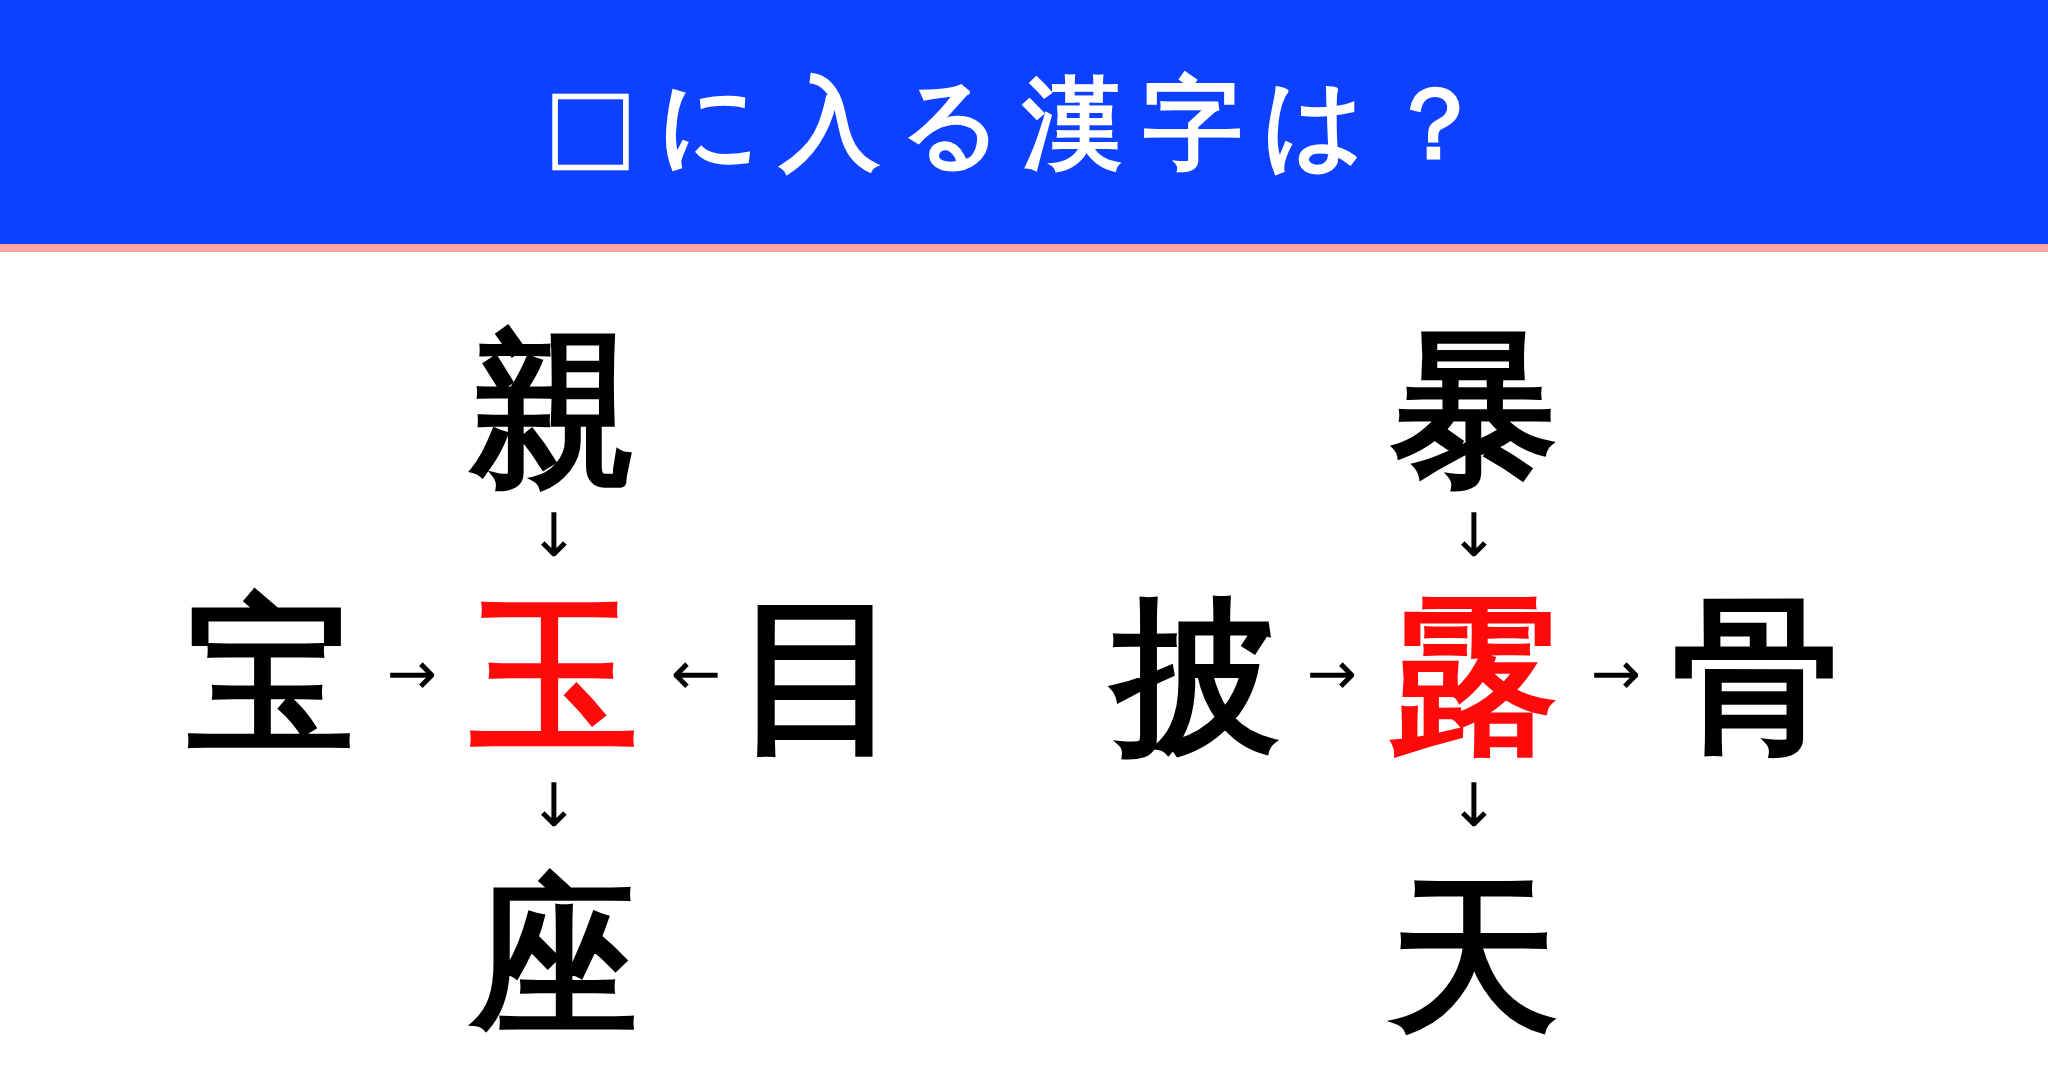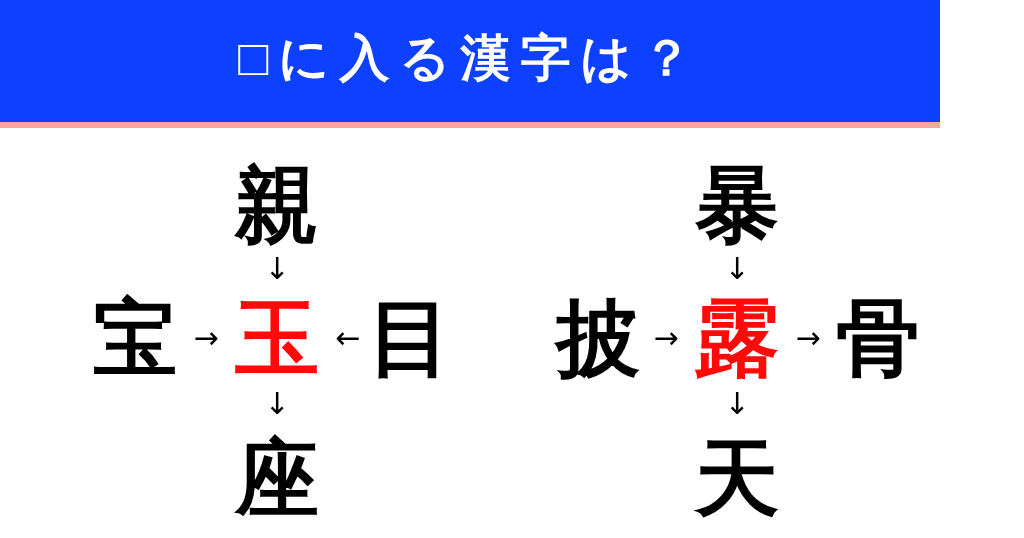--- a/index.html
+++ b/index.html
@@ -2,24 +2,24 @@
 <html><head>
   <meta charset="utf-8">
   <style>
     html, body { margin: 0; padding: 0; }
     body {
       width: 1024px; height: 538px; overflow: hidden;
       background: #ffffff; position: relative;
       font-family: "DejaVu Sans", "Liberation Sans", sans-serif;
     }
     .header {
-      position: absolute; left: 0; top: 0; width: 940px; height: 122px;
+      position: absolute; left: 0; top: 0; width: 1024px; height: 122px;
       background: #0d41ff;
-      border-bottom: 6px solid #fca5a5;
-      display: flex; align-items: center; justify-content: center; font-family: Liberation Mono, monospace;
+      border-bottom: 4px solid #fca5a5;
+      display: flex; align-items: center; justify-content: center;
     }
     .header-title {
       color: #ffffff; font-size: 50px; font-weight: bold;
       letter-spacing: 10px; line-height: 1;
       margin-top: 2px;
     }
     .puzzle { position: absolute; top: 122px; width: 512px; height: 416px; }
     .puzzle.left { left: 0; }
     .puzzle.right { left: 460px; }
     .kanji {

